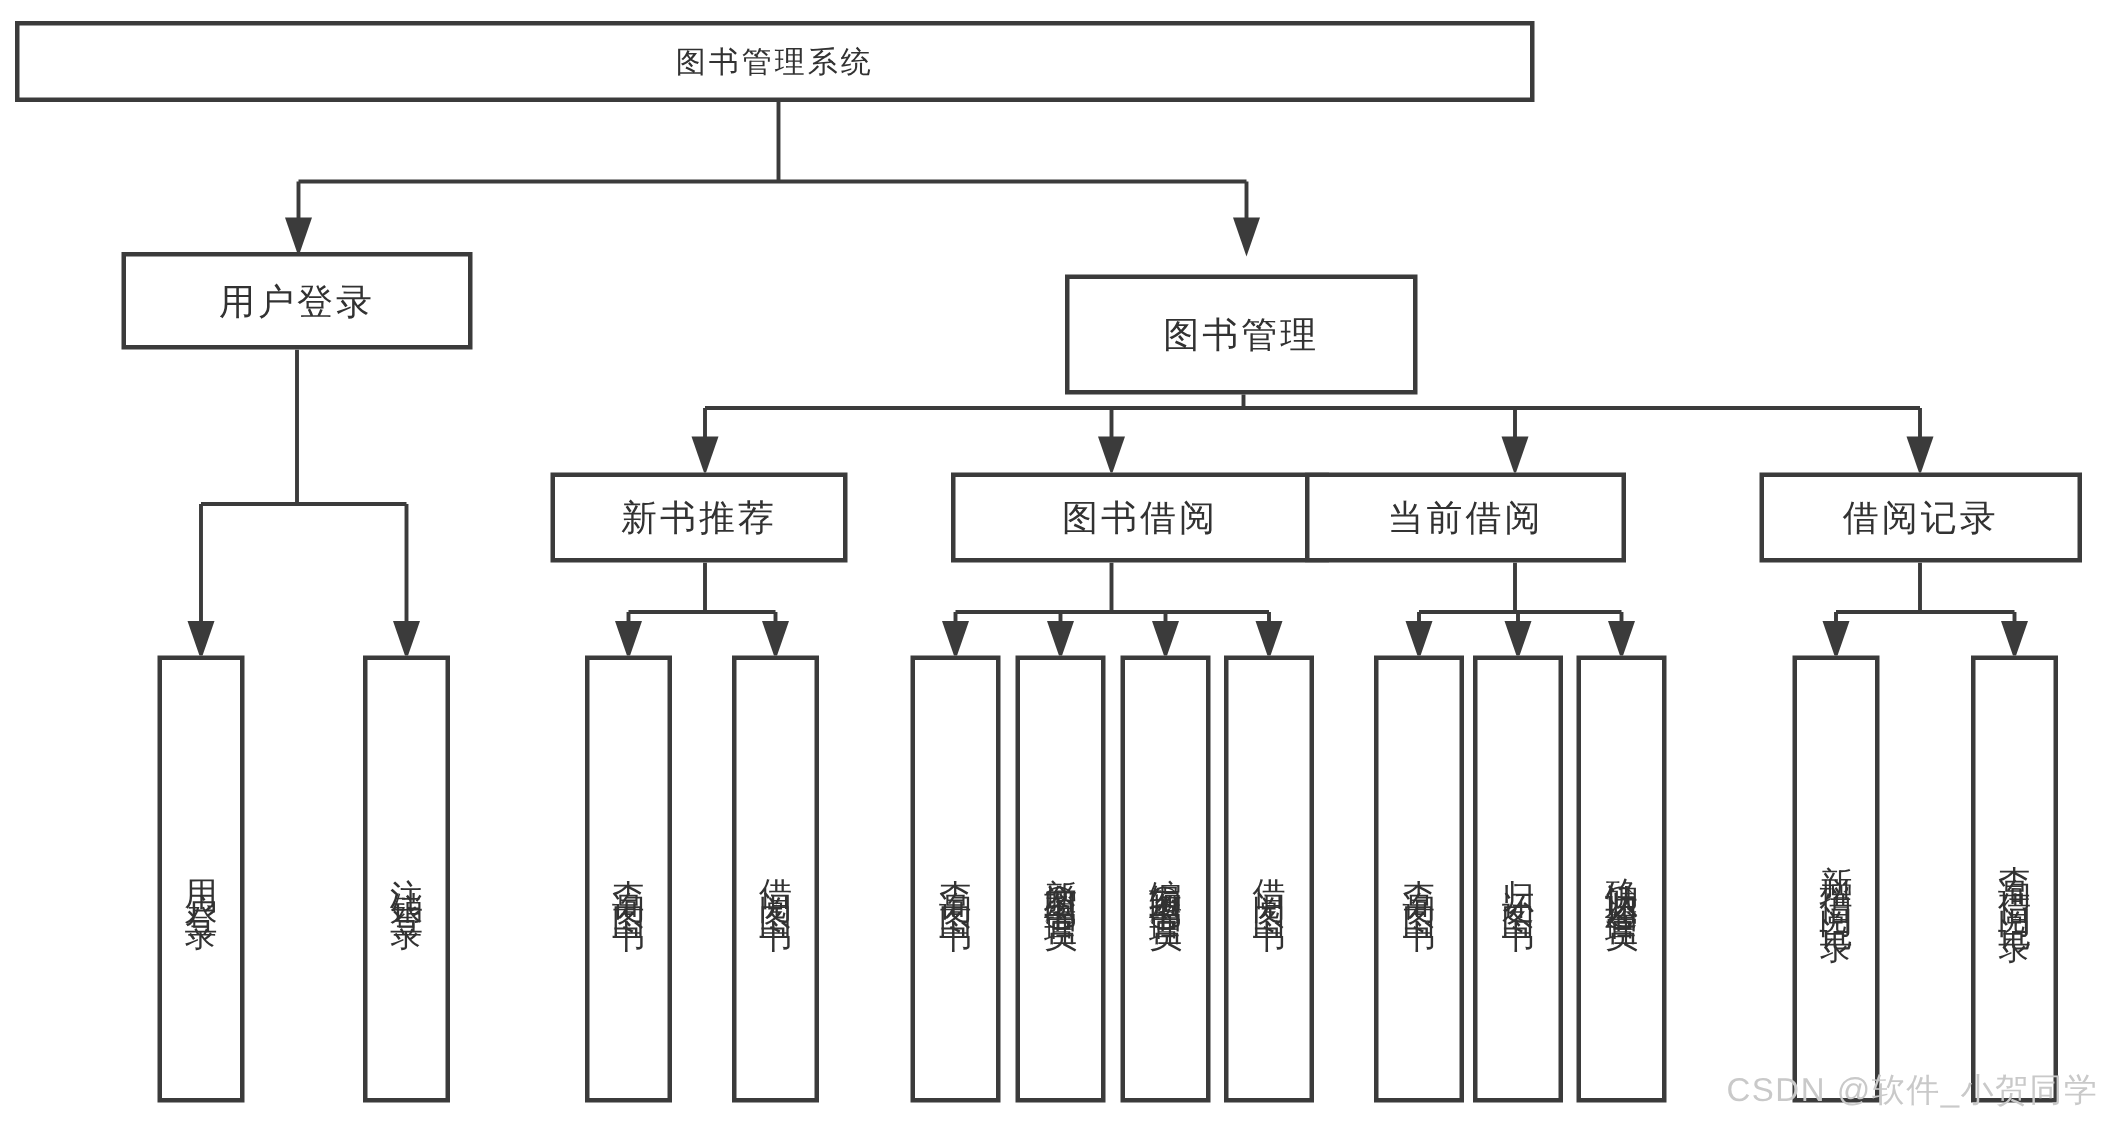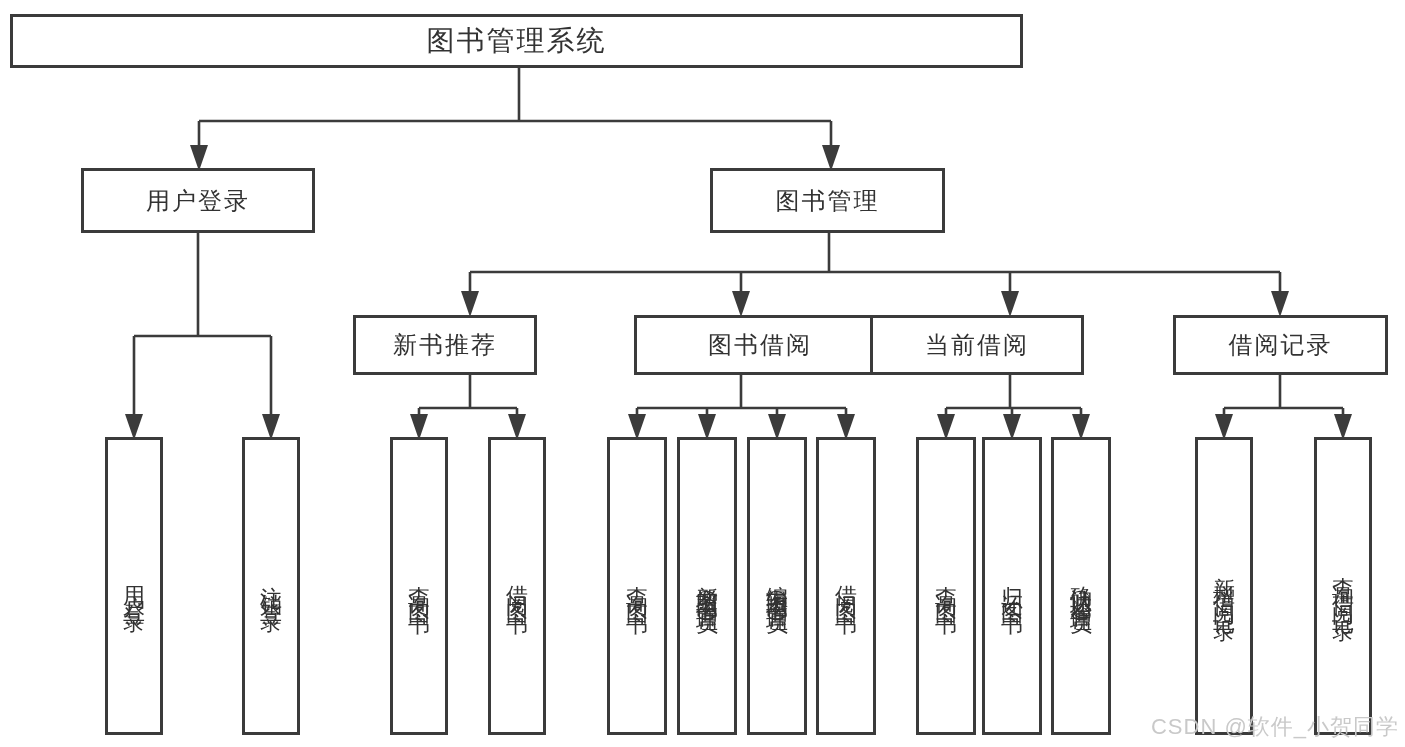--- a/index.html
+++ b/index.html
@@ -11,21 +11,21 @@
   }
   svg.connectors{position:absolute;left:0;top:0;z-index:0;}
   svg.connectors path{stroke:var(--line,#3b3b3b);stroke-width:2.6;fill:none;}
   svg.connectors polygon{fill:var(--line,#3b3b3b);stroke:none;}
   .node{
     position:absolute;box-sizing:border-box;background:#ffffff;
     border:3px solid var(--border,#3b3b3b);
     display:flex;align-items:center;justify-content:center;z-index:1;
   }
   .hlabel{font-size:24px;letter-spacing:2px;white-space:nowrap;}
-  .root .hlabel{font-size:28px;}
+  .root .hlabel{font-size:20px;}
   .leaf .vlabel{
     writing-mode:vertical-rl;text-orientation:mixed;
     font-size:22px;line-height:1;letter-spacing:9px;
   }
   .leaf.tight .vlabel{letter-spacing:4px;}
   .watermark{
     position:absolute;right:6px;bottom:5px;z-index:2;
     font-size:22px;letter-spacing:1px;color:var(--watermark,#c9c9c9);
     white-space:nowrap;
   }
@@ -64,25 +64,25 @@
     <polygon points="1334,414 1352,414 1343,440"></polygon>
   </svg>
 
   <div class="node root" style="left:10px;top:14px;width:1013px;height:54px">
     <span class="hlabel">图书管理系统</span>
   </div>
 
   <div class="node" style="left:81px;top:168px;width:234px;height:65px">
     <span class="hlabel">用户登录</span>
   </div>
-  <div class="node" style="left:710px;top:168px;width:235px;height:65px">
+  <div class="node" style="left:710px;top:183px;width:235px;height:80px">
     <span class="hlabel">图书管理</span>
   </div>
 
-  <div class="node" style="left:353px;top:315px;width:184px;height:60px">
+  <div class="node" style="left:367px;top:315px;width:198px;height:60px">
     <span class="hlabel">新书推荐</span>
   </div>
   <div class="node" style="left:634px;top:315px;width:252px;height:60px">
     <span class="hlabel">图书借阅</span>
   </div>
   <div class="node" style="left:870px;top:315px;width:214px;height:60px">
     <span class="hlabel">当前借阅</span>
   </div>
   <div class="node" style="left:1173px;top:315px;width:215px;height:60px">
     <span class="hlabel">借阅记录</span>

